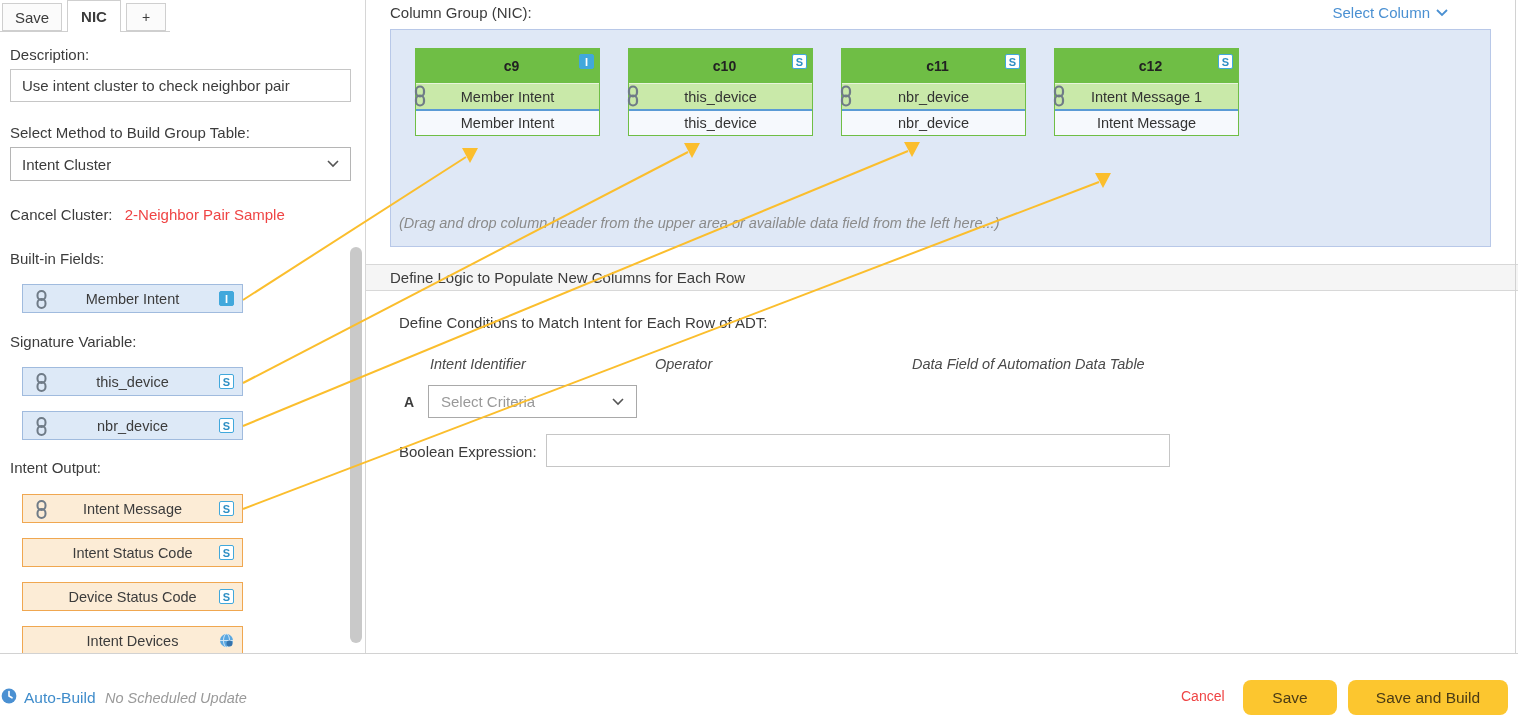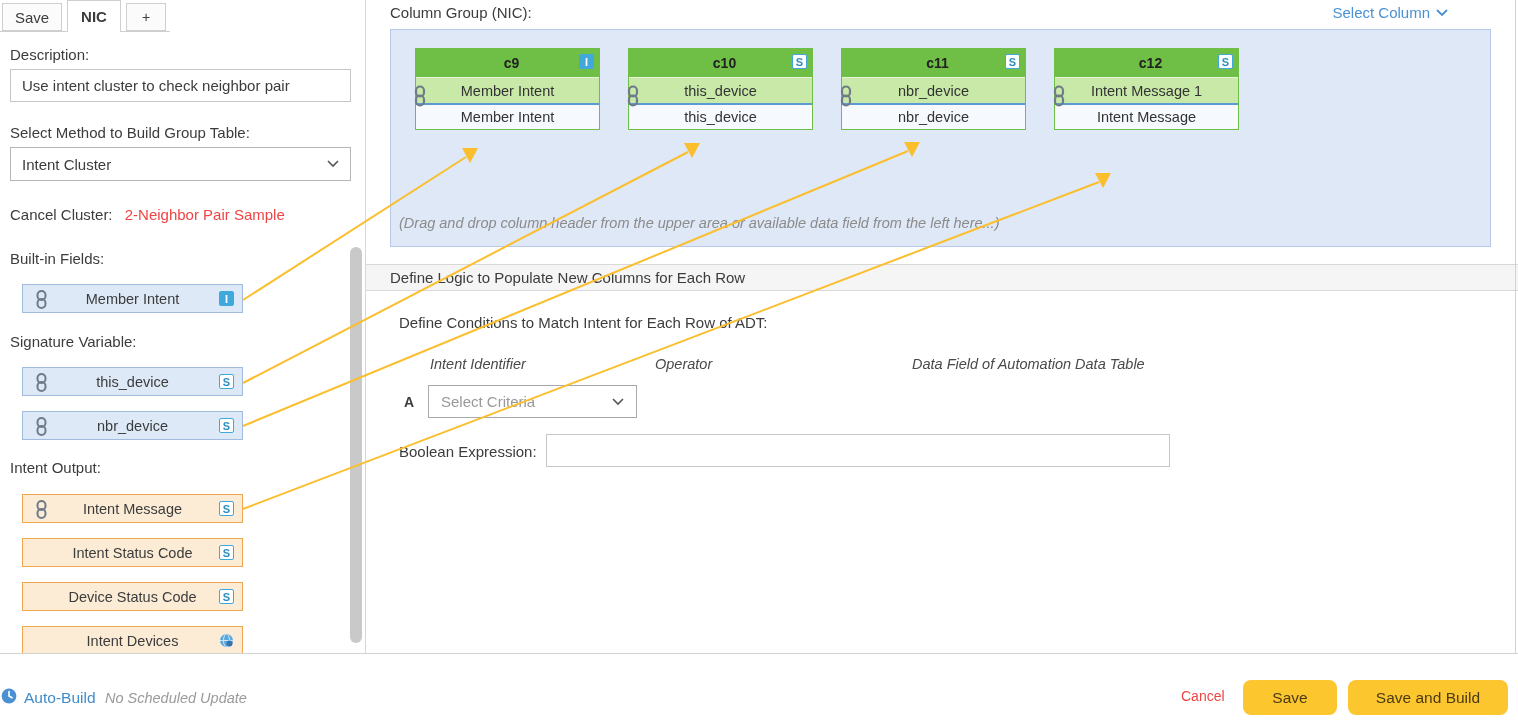--- a/index.html
+++ b/index.html
@@ -44,21 +44,21 @@
 
   
   .cg-title { position:absolute; left:390px; top:4px; font-size:15px; color:#3c3c3c; }
   .select-column { position:absolute; right:70px; top:4px; color:#4a90d2; display:flex; gap:6px;
                    align-items:center; font-size:15px; }
   .blue-box { position:absolute; left:390px; top:29px; width:1101px; height:218px;
               background:#dfe8f6; border:1px solid #b8c8e8; }
   .drop-hint { position:absolute; left:399px; top:215px; font-style:italic; color:#8b8b8b; font-size:14.5px; }
 
   .card { position:absolute; top:48px; width:185px; border:1px solid #6fbe45; background:#f6f9fd; }
-  .card-header { height:28px; background:#6fbe45; display:flex; align-items:center; justify-content:center;
+  .card-header { height:34px; background:#6fbe45; display:flex; align-items:center; justify-content:center;
                  font-weight:bold; font-size:14px; color:#222; position:relative;padding-left:8px; }
   .card-header .badge { position:absolute; right:5px; top:5px; }
   .card-row { height:26px; display:flex; align-items:center; justify-content:center; font-size:14.5px; color:#333; }
   .card-row.r1 { background:#c9e9a9; border-top:1px solid #e8f4dc; }
   .card-row.r2 { background:#f6f9fd; border-top:2px solid #5b9bd5; }
   .card-chain { position:absolute; left:-3px; top:36px; }
 
   
   .section-bar { position:absolute; left:366px; top:264px; width:1152px; height:27px; background:#f5f5f5;
                  border-top:1px solid #d8d8d8; border-bottom:1px solid #d8d8d8; display:flex;

